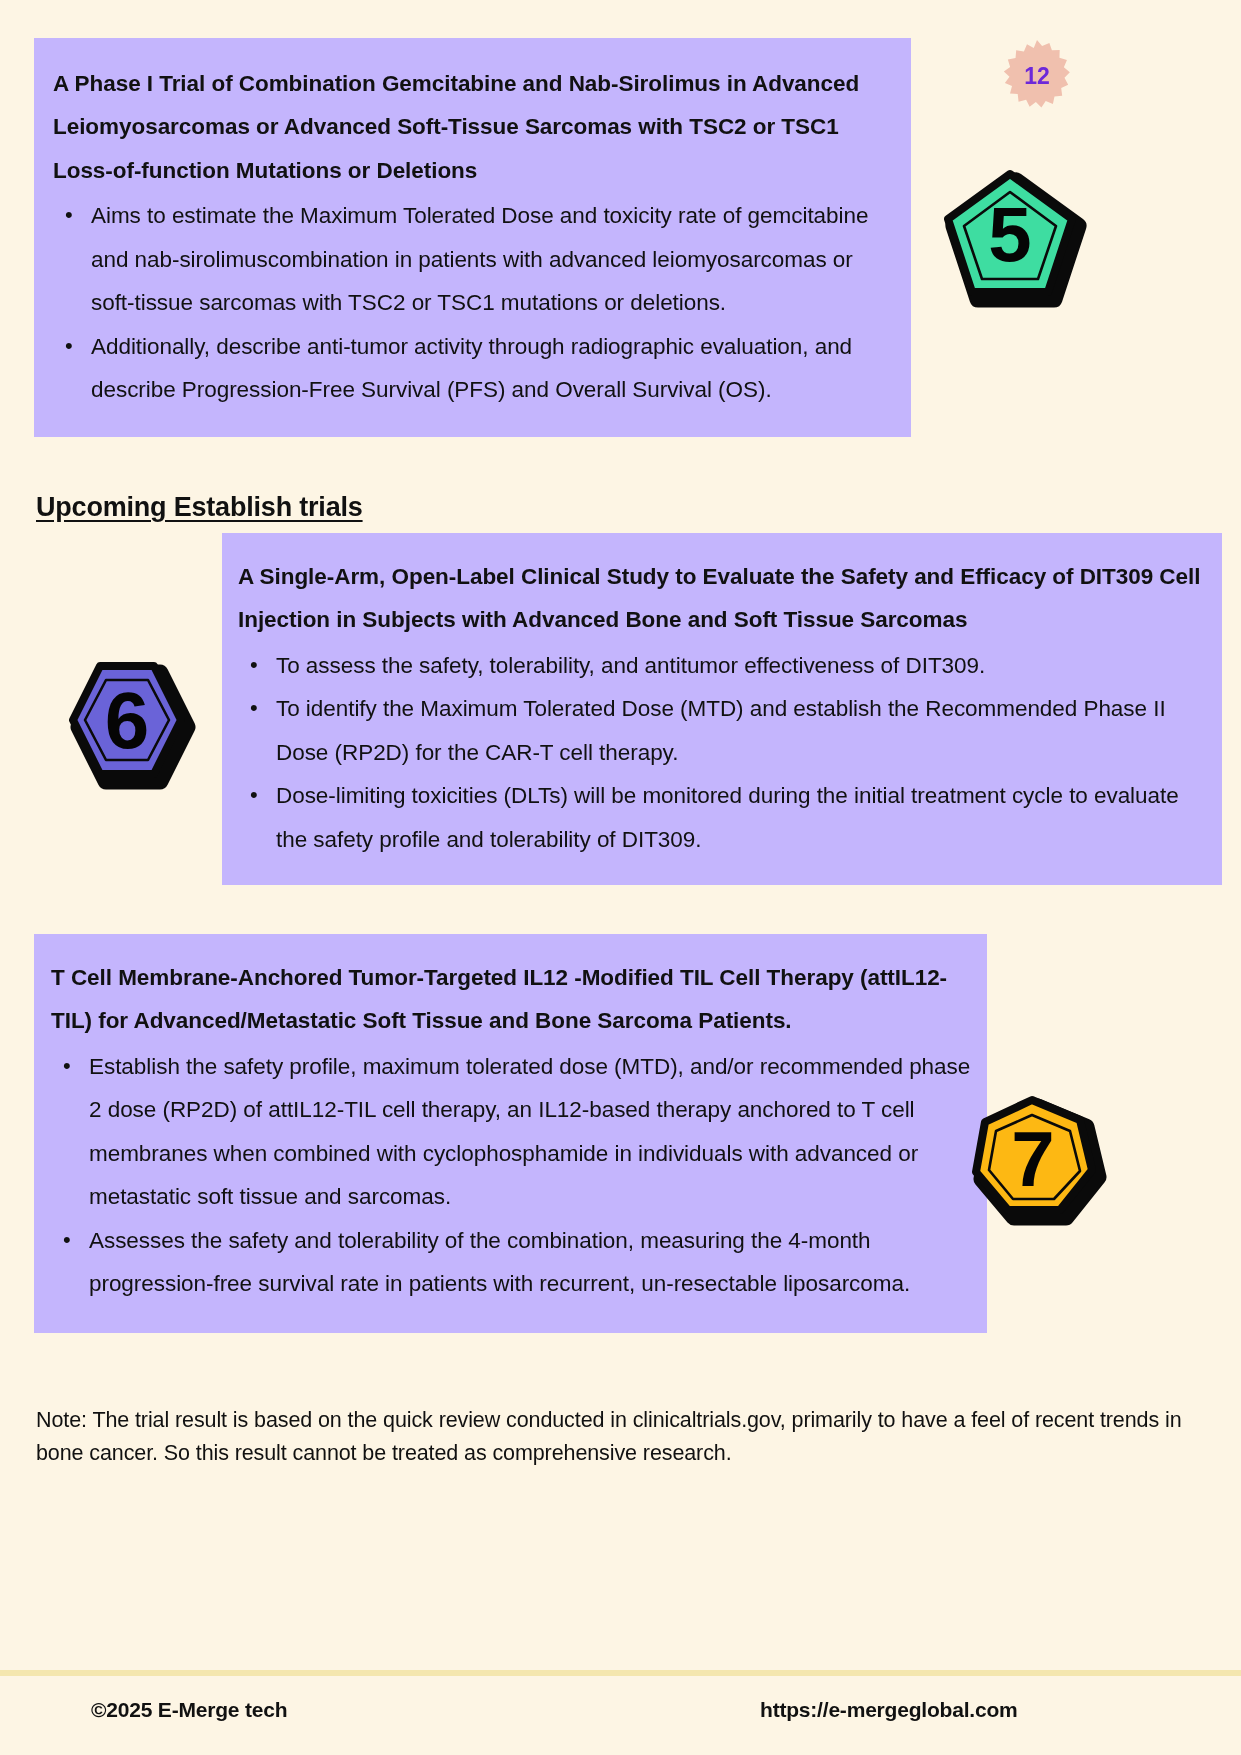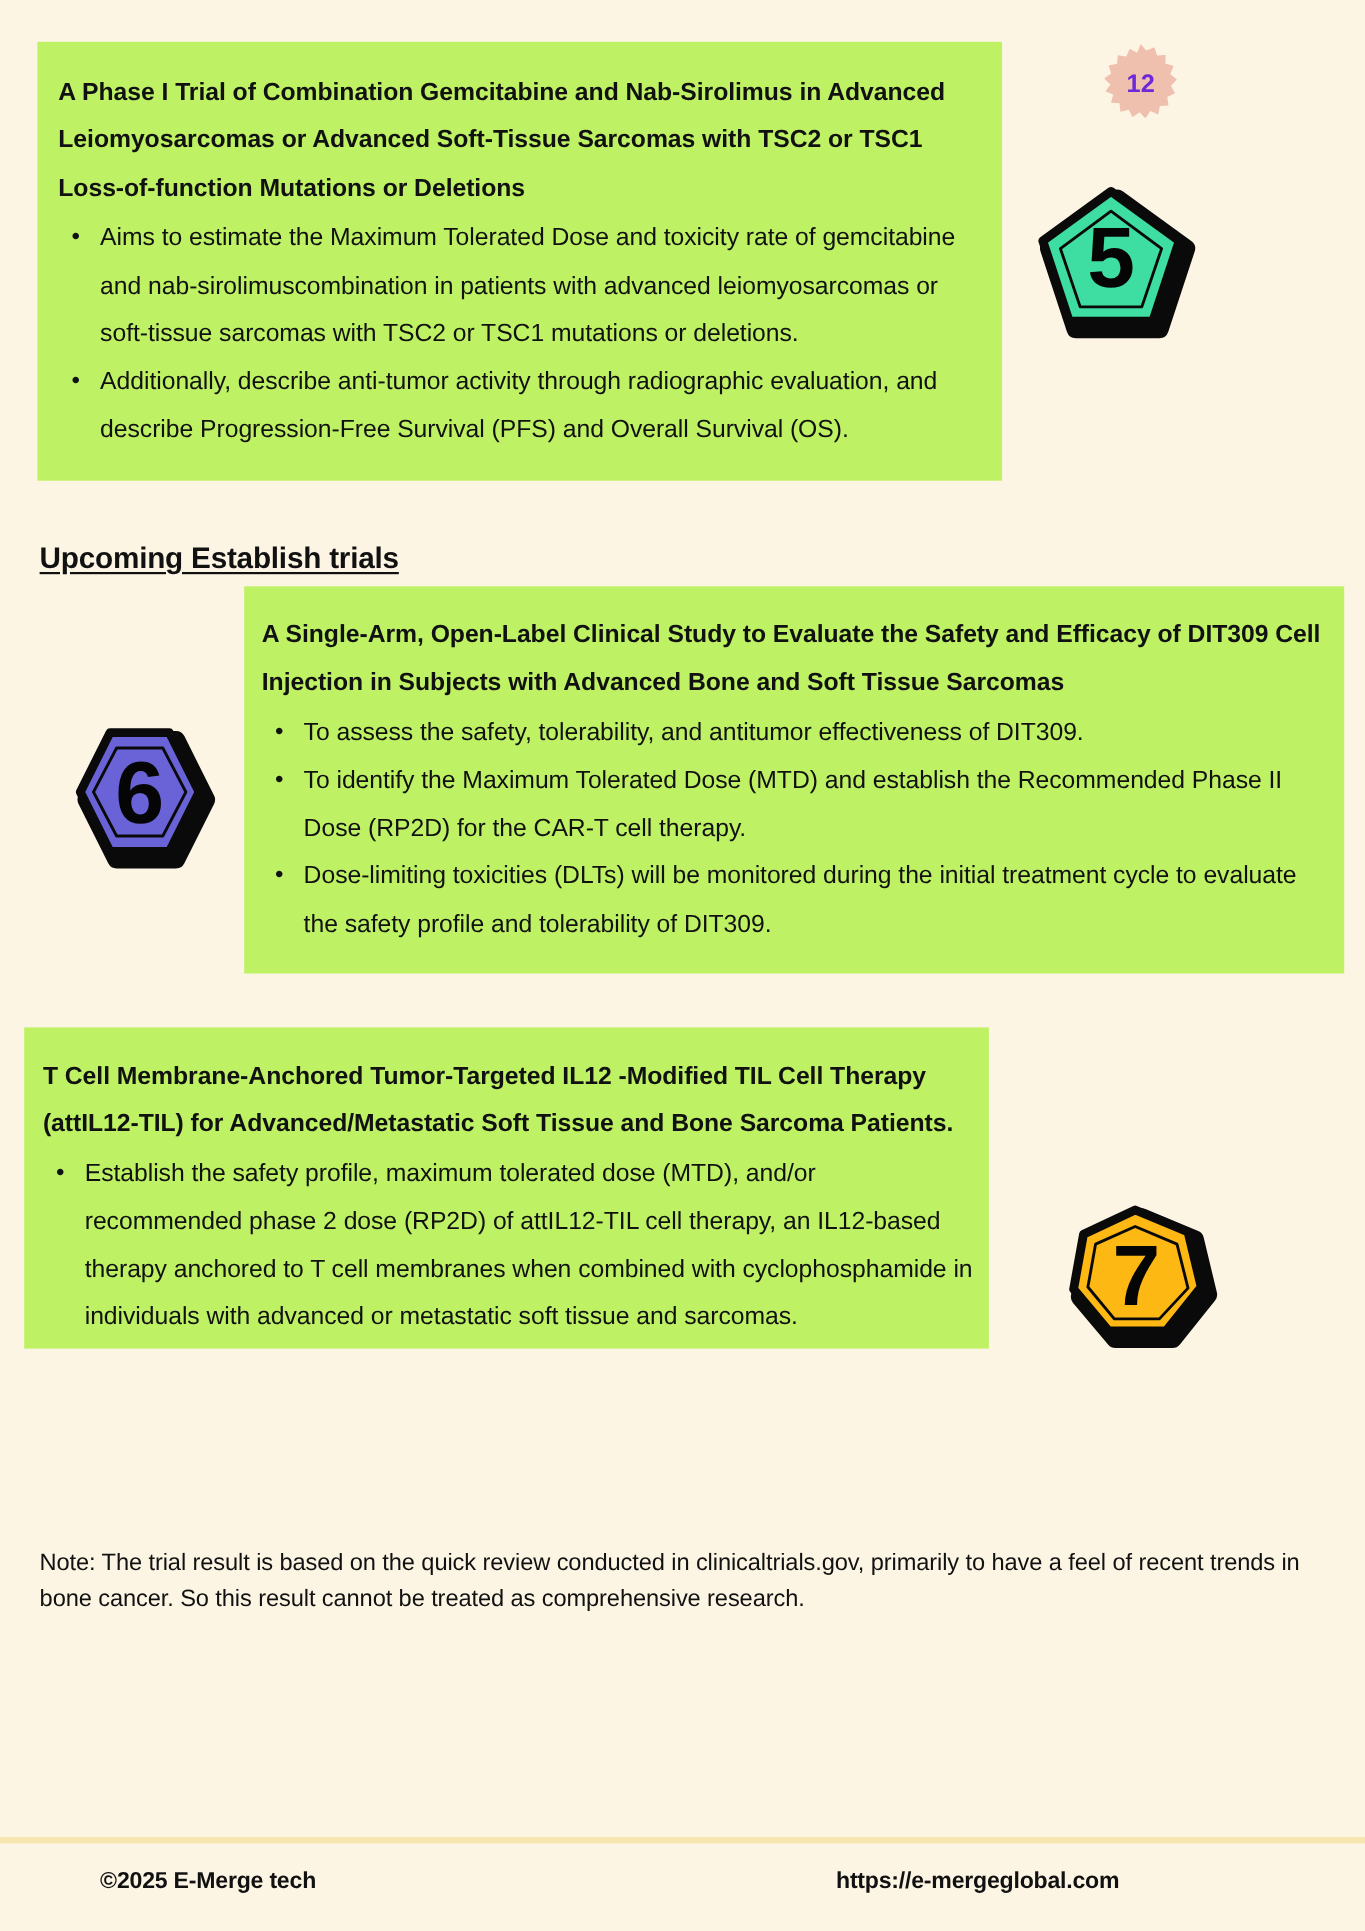--- a/index.html
+++ b/index.html
@@ -19,21 +19,21 @@
   .page {
     position: relative;
     width: 1241px;
     height: 1755px;
     box-sizing: border-box;
     padding: 0;
   }
 
   
   .card {
-    background: #bef264;
+    background: #c4b5fd;
     box-sizing: border-box;
     position: relative;
   }
 
   .card-title {
     font-weight: bold;
     font-size: 22.5px;
     line-height: 1.93;
     letter-spacing: -0.05px;
   }
@@ -137,24 +137,24 @@
     top: 533px;
     width: 1000px;
     padding: 22px 12px 24px 6px;
   }
   #section-six .card-title { padding-left: 10px; }
   #section-six ul.bullets { padding-left: 48px; margin-top: 2px; }
 
   
   #section-seven {
     position: absolute;
-    left: 22px;
+    left: 34px;
     top: 934px;
-    width: 877px;
-    padding: 22px 14px 7px 9px;
+    width: 953px;
+    padding: 22px 14px 28px 9px;
   }
   #section-seven .card-title { padding-left: 8px; }
   #section-seven ul.bullets { margin-top: 2px; }
 
   
   #note {
     position: absolute;
     left: 36px;
     top: 1404px;
     width: 1172px;
@@ -245,20 +245,21 @@
       <li><span><span>To assess the safety, tolerability, and antitumor effectiveness of </span><b>DIT309.</b></span></li>
       <li><span><span>To identify the Maximum Tolerated Dose (MTD) and establish the Recommended Phase II Dose (RP2D) for the CAR-T cell therapy.</span></span></li>
       <li><span><span>Dose-limiting toxicities (DLTs) will be monitored during the initial treatment cycle to evaluate the safety profile and tolerability of DIT309.</span></span></li>
     </ul>
   </div>
 
   <div class="card" id="section-seven">
     <div class="card-title">T Cell Membrane-Anchored Tumor-Targeted IL12 -Modified TIL Cell Therapy (attIL12-TIL) for Advanced/Metastatic Soft Tissue and Bone Sarcoma Patients.</div>
     <ul class="bullets">
       <li><span><span>Establish the safety profile, maximum tolerated dose (MTD), and/or </span><b>recommended phase 2 dose</b><span> (RP2D) of </span><b>attIL12-TIL cell therapy</b><span>, an IL12-based therapy anchored to T cell membranes when combined with cyclophosphamide in individuals with advanced or metastatic soft tissue and sarcomas.</span></span></li>
+      <li><span><span>Assesses the safety and tolerability of the combination, measuring the 4-month progression-free survival rate in patients with recurrent, un-resectable liposarcoma.</span></span></li>
     </ul>
   </div>
 
   <div class="poly-badge" id="badge-7">
     <svg viewBox="0 0 152 152" width="152" height="152" aria-hidden="true">
       <g>
         <path d="M74 18 L122 38 L134 88 L102 128 L50 128 L18 90 L27 40 Z" transform="translate(6,7)" fill="#0a0a0a" stroke="#0a0a0a" stroke-width="17" stroke-linejoin="round"></path>
         <path d="M74 18 L122 38 L134 88 L102 128 L50 128 L18 90 L27 40 Z" fill="#fdb813" stroke="#0a0a0a" stroke-width="8" stroke-linejoin="round"></path>
         <path d="M74 33 L112 49 L122 89 L96 117 L55 117 L31 88 L38 49 Z" fill="none" stroke="#0a0a0a" stroke-width="2.6" stroke-linejoin="round"></path>
       </g>

